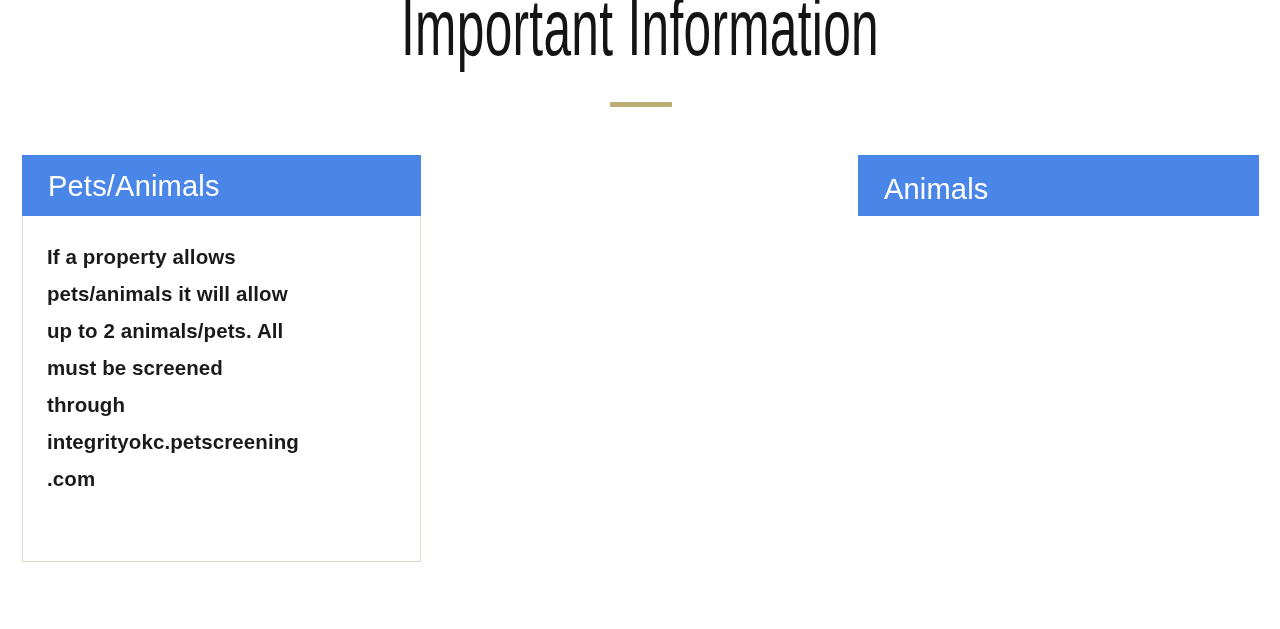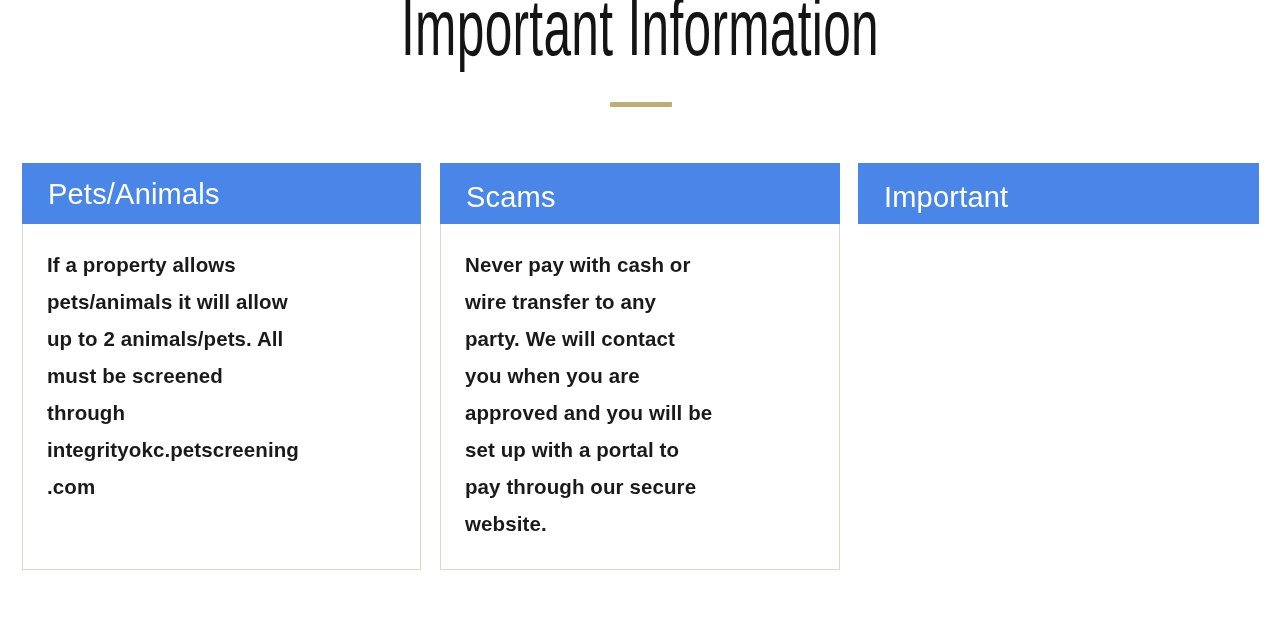--- a/index.html
+++ b/index.html
@@ -50,21 +50,20 @@
     border-radius: 1px;
   }
 
   
   .cards-row {
     position: absolute;
     left: 22px;
     top: 155px;
     width: 1237px;
     height: 460px;
-    margin-top: 8px;
   }
   .info-card {
     position: absolute;
     top: 0;
     width: 399px;
     height: 459px;
     box-sizing: border-box;
     background: #ffffff;
   }
   .info-card.card-0 { left: 0px;   width: 399px; }
@@ -138,35 +137,20 @@
       <div class="card-body-text">If a property allows
 pets/animals it will allow
 up to 2 animals/pets.  All
 must be screened
 through
 integrityokc.petscreening
 .com</div>
     </div>
   </div>
 
-  <div class="info-card card-1">
-    <div class="card-header shift-down">
-      <span class="card-header-title">Scams</span>
-    </div>
-    <div class="card-body">
-      <div class="card-body-text">Never pay with cash or
-wire transfer to any
-party.  We will contact
-you when you are
-approved and you will be
-set up with a portal to
-pay through our secure
-website.</div>
-    </div>
-  </div>
 
   <div class="info-card card-2">
     <div class="card-header shift-down">
-      <span class="card-header-title">Important</span>
+      <span class="card-header-title">Animals</span>
     </div>
   </div>
 
 </div>
 
 </body></html>

